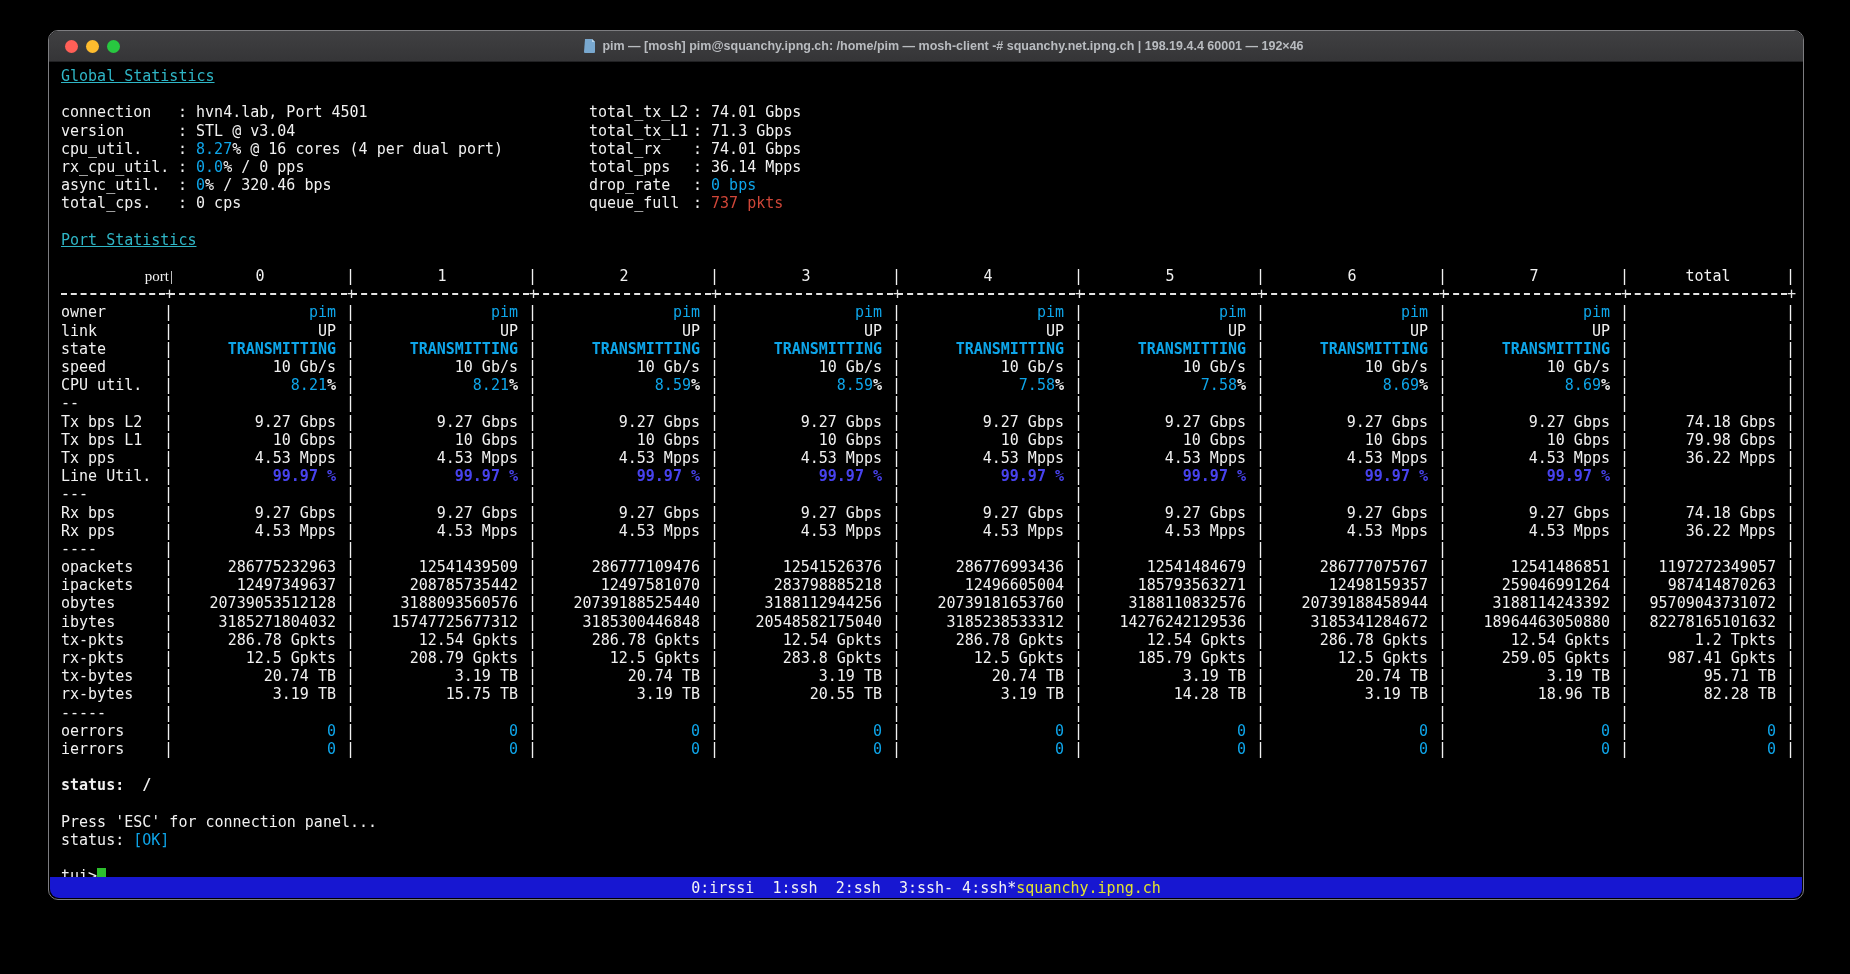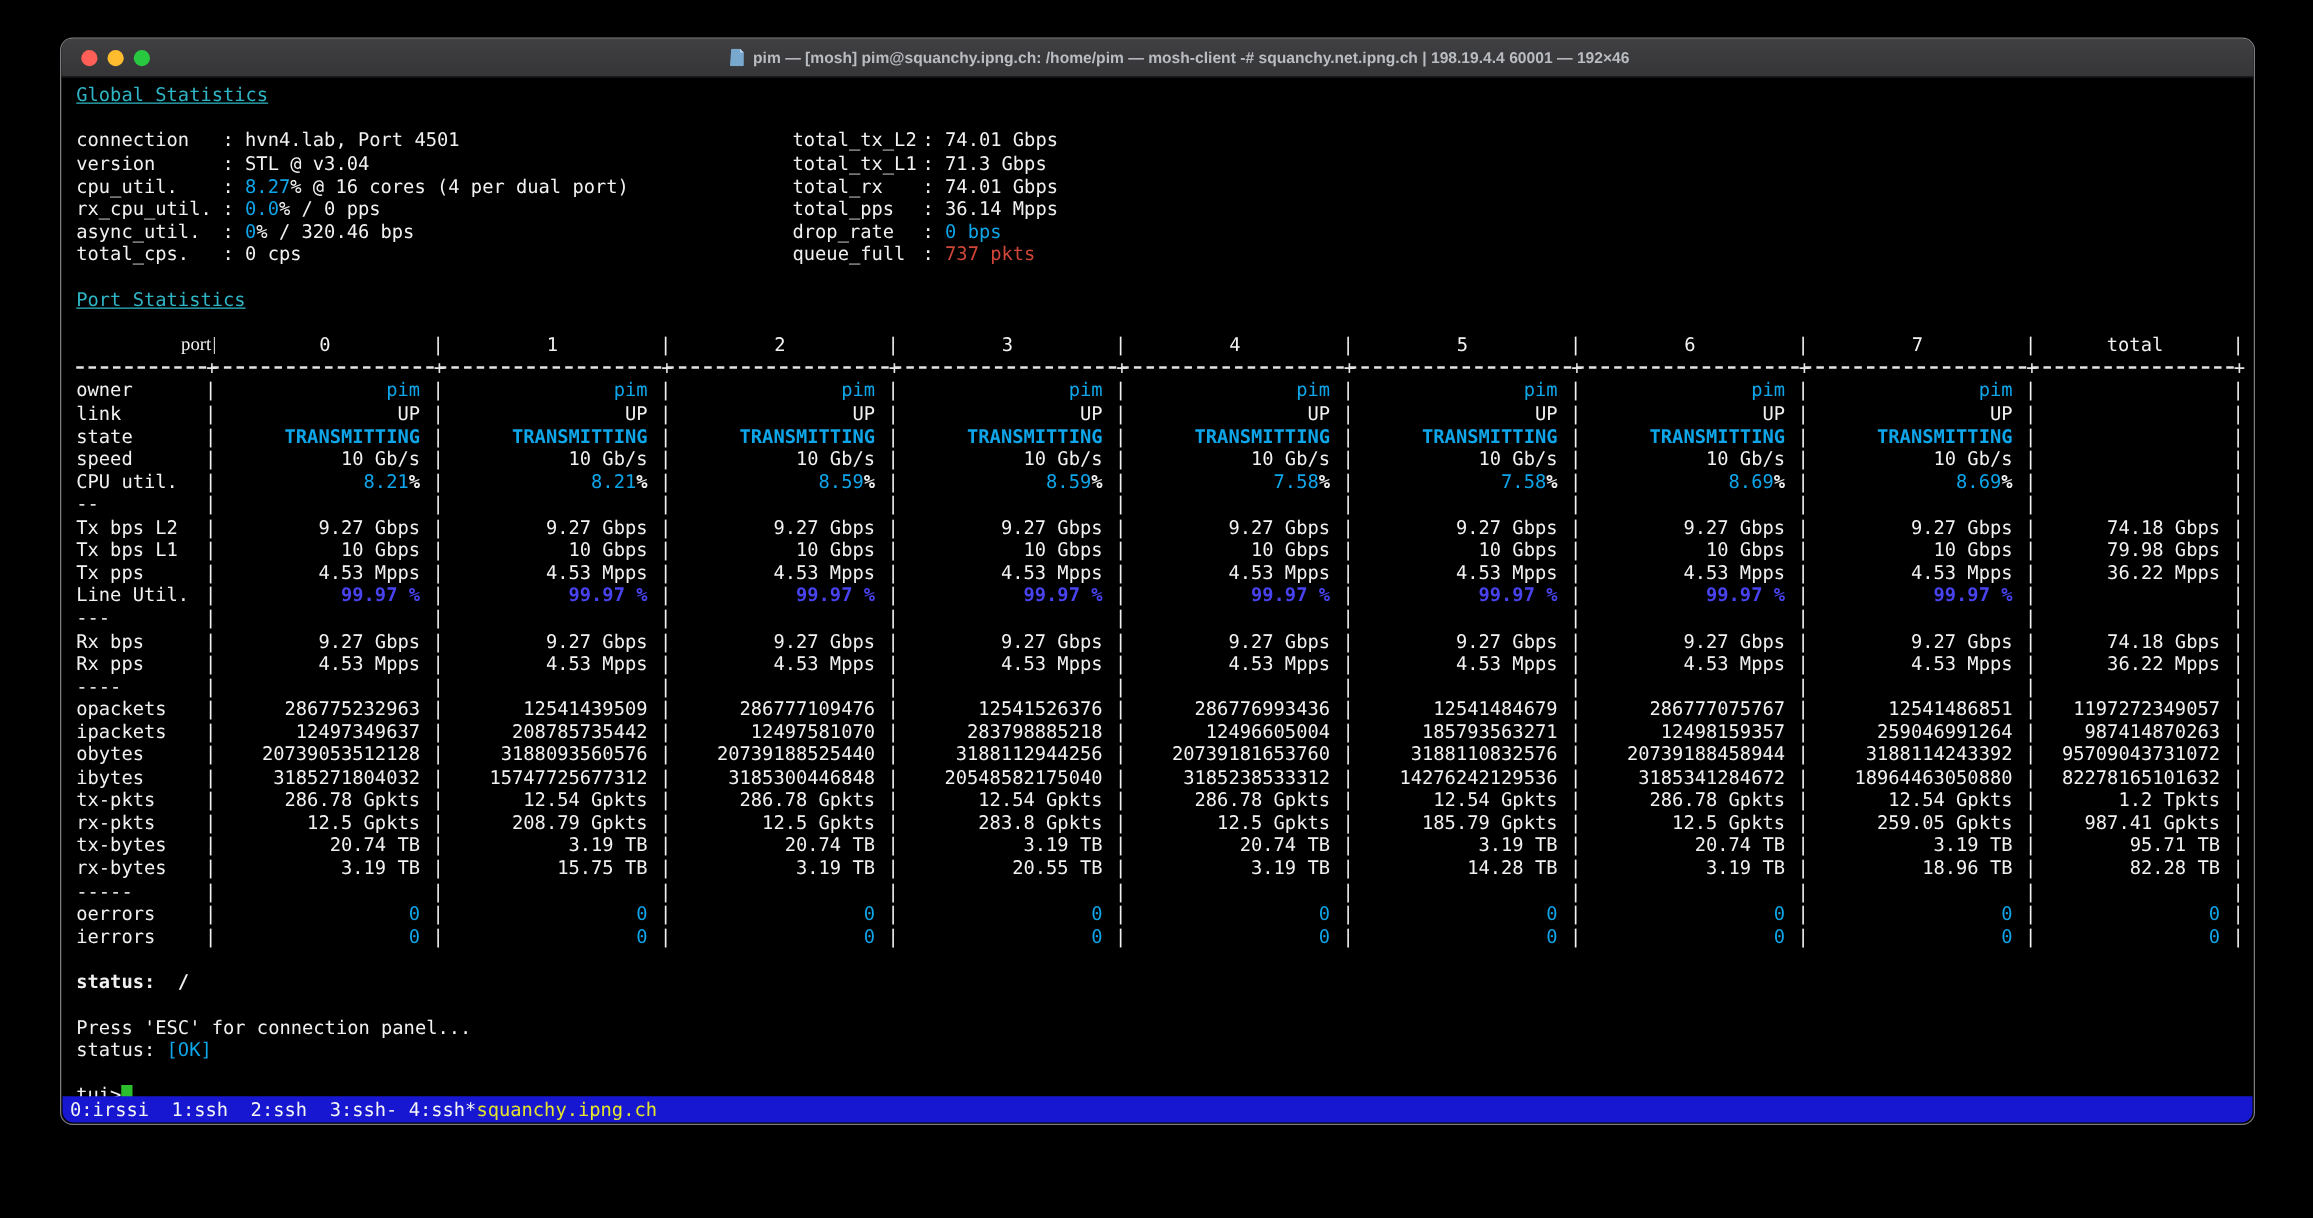--- a/index.html
+++ b/index.html
@@ -17,35 +17,35 @@
   .term{position:absolute;top:31px;left:0;right:0;bottom:0;padding:5px 12px;overflow:hidden;
         font-size:15px;line-height:18.2px;color:#f1f1f1;}
   .line{height:18.2px;white-space:pre;}
   .heading{color:#2fb6c6;text-decoration:underline;}
   .g{color:#0ea5e9}.r{color:#cf4638}.w{color:#f1f1f1}
   .b{color:#4843ef;font-weight:700}
   .bold{font-weight:700}
   .gs-wrap{display:flex;}
   .gs-left{width:528px;}
   .gs-label{display:inline-block;width:117px;}
-  .gs-label-r{display:inline-block;width:104px;margin-left:45px;}
+  .gs-label-r{display:inline-block;width:104px;}
   
   .pt-row{display:grid;grid-template-columns:108px repeat(8,182px) 166px;height:18.2px;white-space:pre;}
   .pt-cell{position:relative;text-align:right;padding-right:15px;overflow:visible;}
   .pt-cell::after{content:"|";position:absolute;right:-4px;top:0;color:#f1f1f1;}
   .pt-cell.lab{text-align:left;padding-right:0;padding-left:0;}
   .pt-cell.center{text-align:center;padding-right:0;}
   .pt-cell.hport{text-align:right;padding-left:24px;font-family:Liberation Serif, serif;}
   .pt-dashrow{display:grid;grid-template-columns:108px repeat(8,182px) 166px;height:18.2px;}
   .dsh{position:relative;}
   .dsh i{position:absolute;left:0;right:4px;top:8px;border-top:2px dashed #e4e4e4;}
   .dsh::after{content:"+";position:absolute;right:-5px;top:0;color:#e4e4e4;}
   .cursor{display:inline-block;width:9px;height:16px;background:#2dbe2d;vertical-align:-3px;}
   .tmuxbar{position:absolute;left:1px;right:1px;bottom:1px;height:21px;background:#1717d1;
-           border-radius:0 0 9px 9px;display:flex;justify-content:flex-start;align-items:center;
+           border-radius:0 0 9px 9px;display:flex;justify-content:center;align-items:center;
            padding:0 6px;font-size:15px;white-space:pre;color:#f4f4f4;}
   .tmux-right{color:#e4e42c;}
 </style>
 </head>
 <body>
 
 <div class="window">
   <div class="titlebar">
     <div class="lights">
       <div class="light l-red"></div>

